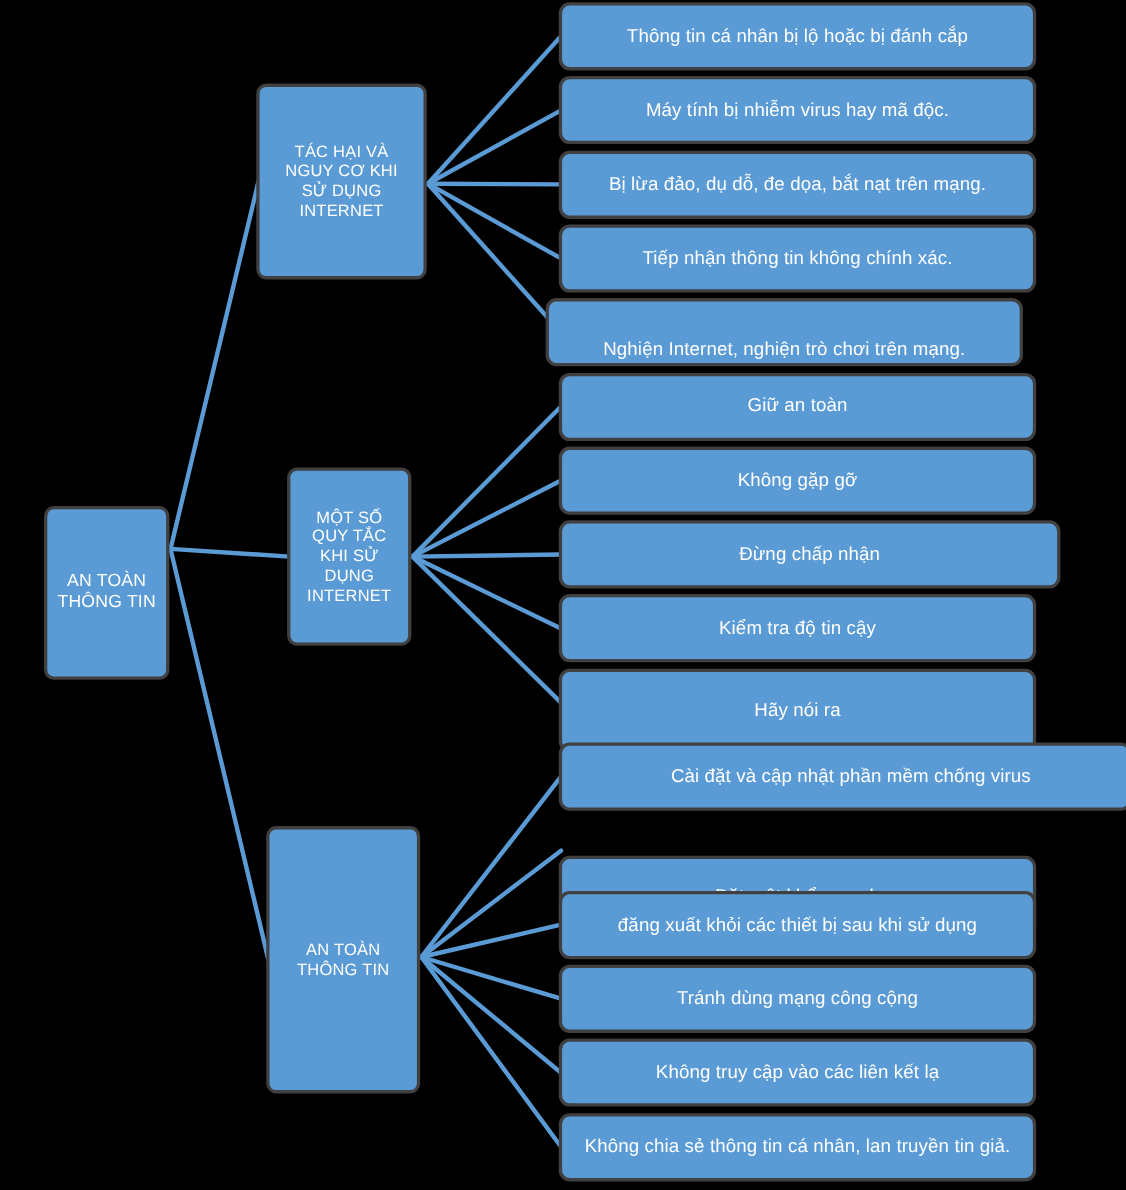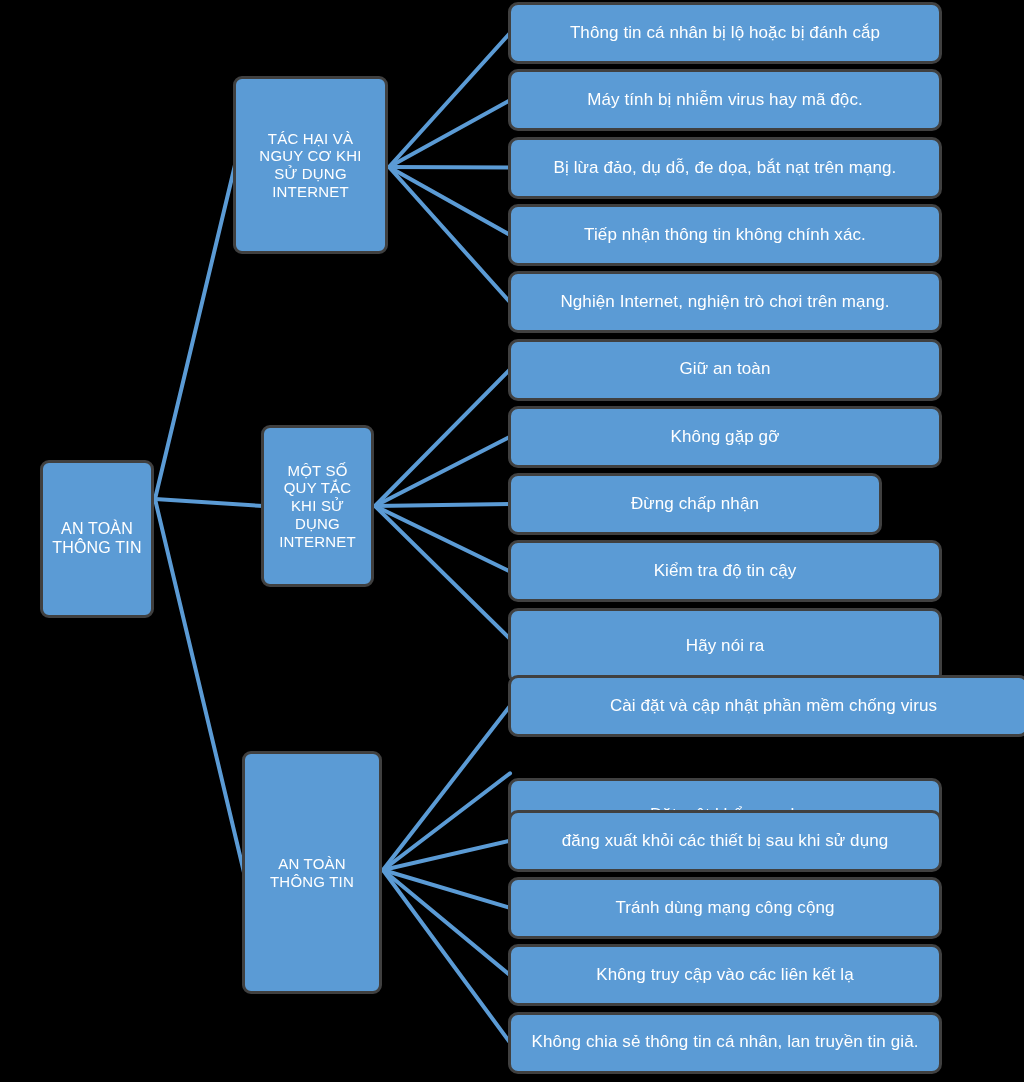--- a/index.html
+++ b/index.html
@@ -97,37 +97,37 @@
     </div>
     <div class="node leaf-node" style="left: 508px; top: 69.3px; width: 434px; height: 62px;">
       <span class="node-label">Máy tính bị nhiễm virus hay mã độc.</span>
     </div>
     <div class="node leaf-node" style="left: 508px; top: 136.6px; width: 434px; height: 62px;">
       <span class="node-label">Bị lừa đảo, dụ dỗ, đe dọa, bắt nạt trên mạng.</span>
     </div>
     <div class="node leaf-node" style="left: 508px; top: 203.9px; width: 434px; height: 62px;">
       <span class="node-label">Tiếp nhận thông tin không chính xác.</span>
     </div>
-    <div class="node leaf-node" style="left: 508px; top: 271.2px; width: 434px; height: 62px;">
+    <div class="node leaf-node" style="left: 496px; top: 271.2px; width: 434px; height: 62px; align-items: flex-end;">
       <span class="node-label">Nghiện Internet, nghiện trò chơi trên mạng.</span>
     </div>
     <div class="node branch-node" style="left: 261px; top: 425px; width: 113px; height: 162px;">
       <span class="node-label">MỘT SỐ
 QUY TẮC
 KHI SỬ
 DỤNG
 INTERNET</span>
     </div>
     <div class="node leaf-node" style="left: 508px; top: 338.5px; width: 434px; height: 62px;">
       <span class="node-label">Giữ an toàn</span>
     </div>
     <div class="node leaf-node" style="left: 508px; top: 405.8px; width: 434px; height: 62px;">
       <span class="node-label">Không gặp gỡ</span>
     </div>
-    <div class="node leaf-node" style="left: 508px; top: 473.1px; width: 374px; height: 62px;">
+    <div class="node leaf-node" style="left: 508px; top: 473.1px; width: 456px; height: 62px;">
       <span class="node-label">Đừng chấp nhận</span>
     </div>
     <div class="node leaf-node" style="left: 508px; top: 540.4px; width: 434px; height: 62px;">
       <span class="node-label">Kiểm tra độ tin cậy</span>
     </div>
     <div class="node leaf-node" style="left: 508px; top: 607.7px; width: 434px; height: 76px;">
       <span class="node-label">Hãy nói ra</span>
     </div>
     <div class="node branch-node" style="left: 242px; top: 751px; width: 140px; height: 243px;">
       <span class="node-label">AN TOÀN

